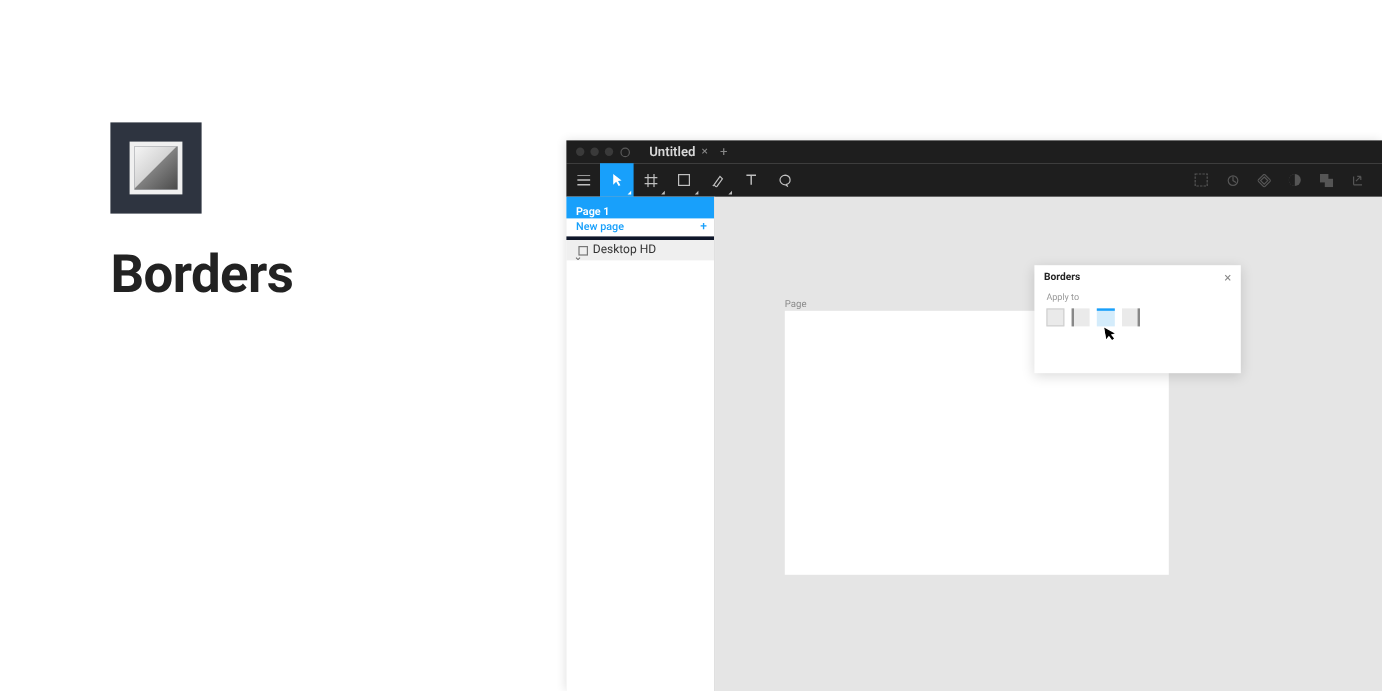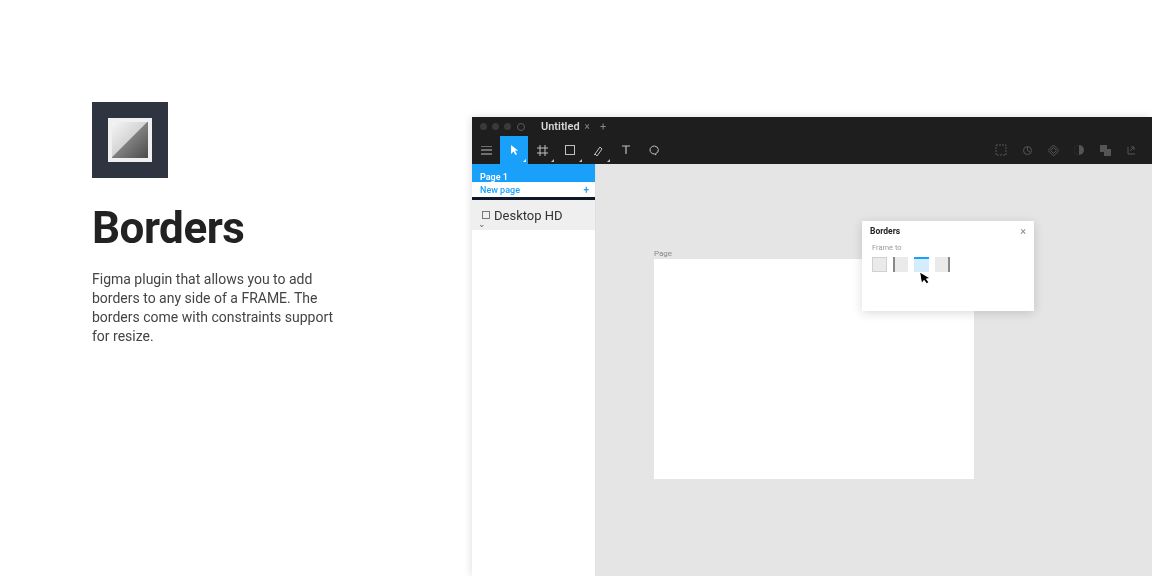--- a/index.html
+++ b/index.html
@@ -168,25 +168,25 @@
   border-bottom: 3px solid #0f172a;
   position: relative;
 }
 .new-page-plus {
   position: absolute;
   right: 6px;
   color: #18a0fb;
   font-size: 10px;
 }
 .layer-row {
-  height: 30px;
+  height: 17px;
   display: flex;
   align-items: center;
   padding: 0 6px;
-  font-size: 13px;
+  font-size: 10px;
   color: #333;
   background: #efefef;
   gap: 4px;
 }
 .layer-caret {
   width: 0; height: 0;
   border-top: 3px solid transparent;
   border-bottom: 3px solid transparent;
   border-left: 0;
   border-right: 0;
@@ -286,21 +286,20 @@
 svg { display: block; }
 </style>
 </head>
 <body>
 
 <div class="page-left">
   <div class="plugin-icon">
     <div class="plugin-icon-inner"></div>
   </div>
   <h1 class="plugin-title">Borders</h1>
-  <p class="plugin-desc">Figma plugin that allows you to add borders to any side of a FRAME. The borders come with constraints support for resize.</p>
 </div>
 
 <div class="figma-window">
   <div class="figma-titlebar">
     <div class="traffic-lights">
       <div class="traffic-light"></div>
       <div class="traffic-light"></div>
       <div class="traffic-light"></div>
     </div>
     <div class="restore-icon"></div>
@@ -405,21 +404,21 @@
 
     <div class="canvas-area">
       <div class="frame-label">Page</div>
       <div class="frame-box"></div>
 
       <div class="plugin-panel">
         <div class="plugin-panel-header">
           <span class="plugin-panel-title">Borders</span>
           <span class="plugin-panel-close">×</span>
         </div>
-        <div class="apply-to-label">Frame to</div>
+        <div class="apply-to-label">Apply to</div>
         <div class="border-options">
           <div class="border-opt all"></div>
           <div class="border-opt left"></div>
           <div class="border-opt top"></div>
           <div class="border-opt right"></div>
         </div>
       </div>
       <div class="cursor-ptr">
         <svg width="9" height="12" viewBox="0 0 9 12">
             <path d="M0 0 L0 10 L2.8 7.5 L4.8 11.5 L6.6 10.6 L4.6 6.8 L8 6.5 Z" fill="#000"></path>

